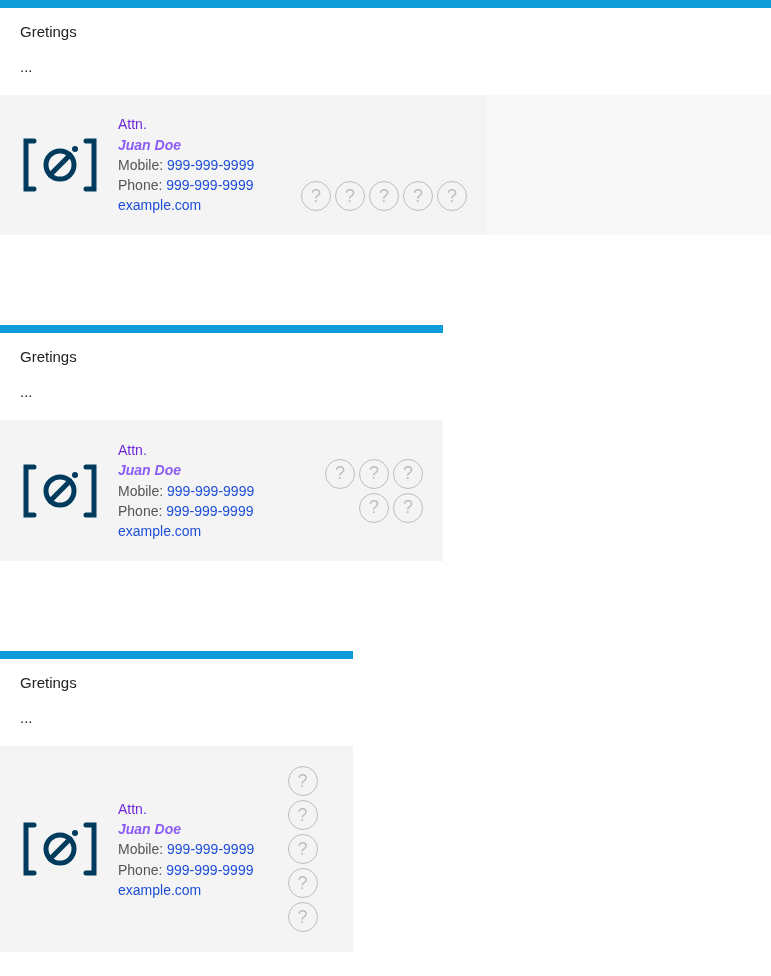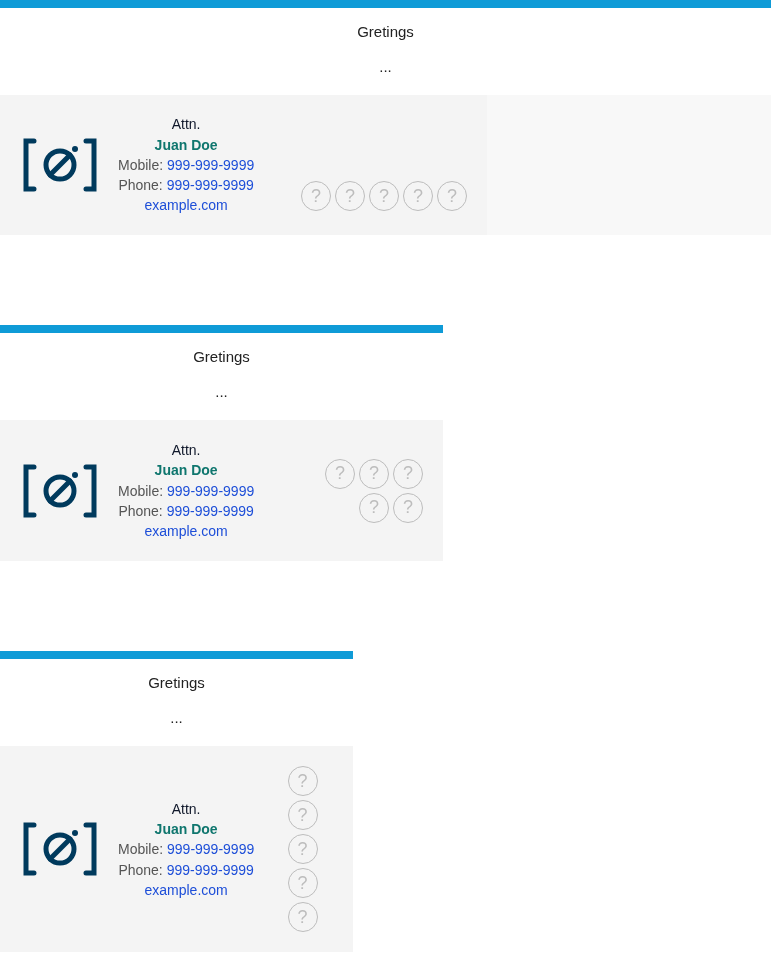--- a/index.html
+++ b/index.html
@@ -3,37 +3,37 @@
 <meta charset="utf-8">
 <style>
   * { box-sizing: border-box; margin: 0; padding: 0; }
   body {
     font-family: "Segoe UI", Arial, sans-serif;
     font-size: 14px;
     color: #222;
     background: #fff;
     width: 771px;
   }
-  .block { margin-bottom: 90px; text-align: center; }
+  .block { margin-bottom: 90px; }
   .topbar { height: 8px; background: #0f9bd7; }
   .greeting-area { padding: 15px 20px 20px 20px; }
   .greeting { font-size: 15px; margin-bottom: 18px; }
   .dots { font-size: 15px; }
   .sigbox {
     background: #f4f4f4;
     display: flex;
     align-items: center;
     padding: 20px;
     gap: 18px;
   }
   .logo { flex: 0 0 auto; }
   .logo svg { display: block; }
   .info { flex: 0 0 auto; font-size: 14px; line-height: 1.45; color: #555; }
-  .info .attn { color: #0f172a; }
-  .info .name { font-weight: bold; color: #0f766e; }
+  .info .attn { color: #6d28d9; }
+  .info .name { font-weight: bold; color: #8b5cf6; font-style: italic; }
   .info .label { color: #555; margin-top: 10px; }
   .info .link { color: #1d4ed8; text-decoration: none; }
   .icons-row {
     display: flex;
     flex-wrap: wrap;
     gap: 4px;
     align-items: flex-end;
     justify-content: flex-end;
     flex: 1;
   }

